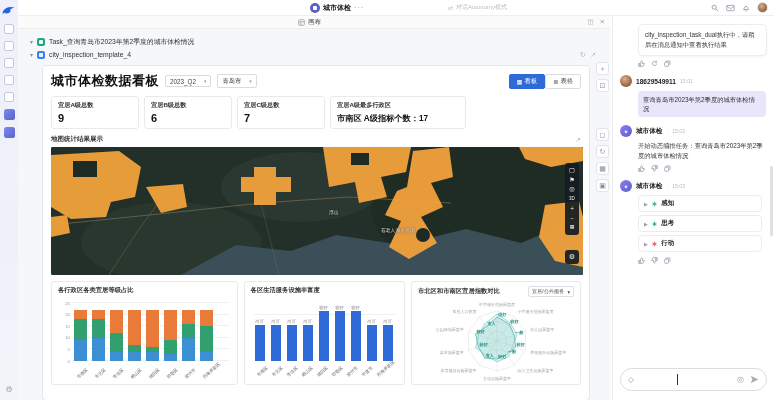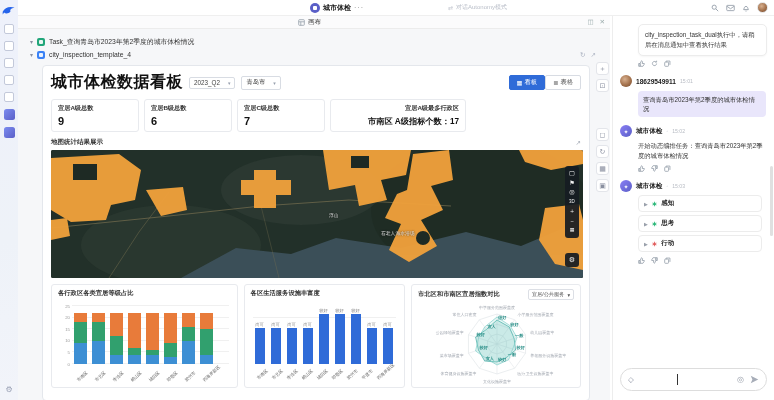--- a/index.html
+++ b/index.html
@@ -47,35 +47,35 @@
   .caret { color:#8b93a3; font-size:6px; }
   .tree-ico { width:8px; height:8px; border-radius:2px; position:relative; }
   .tree-ico:after{ content:""; position:absolute; left:2px; top:2px; right:2px; bottom:2px; background:#fff; border-radius:1px; opacity:.9;}
   .ico-task { background:#21a67a; }
   .ico-tpl { background:#3b82f6; }
   .tree-actions { position:absolute; right:4px; display:flex; gap:5px; color:#a6adbd; font-size:6.5px; }
 
   #dash-card { margin:4px 0 0 12px; width:548px; height:336px; background:#fff;
     border:1px solid #e4e7ec; border-radius:4px; padding:6px 8px; position:relative; }
   #dash-head { display:flex; align-items:center; gap:6px; }
-  #dash-title { font-size:16px; font-weight:bold; color:#111; letter-spacing:.5px; }
+  #dash-title { font-size:13px; font-weight:bold; color:#111; letter-spacing:.5px; }
   .select { font-size:6.3px; color:#444; border:1px solid #d8dce3; border-radius:2px;
     padding:1.5px 4px; background:#fff; display:flex; gap:8px; align-items:center; }
   .select .chev { color:#98a0ae; font-size:5px; }
   #view-toggle { margin-left:auto; display:flex; }
   .vbtn { font-size:6.3px; padding:2px 7px; border:1px solid #d8dce3; background:#fff; color:#555;
     border-radius:2px; display:flex; gap:2px; align-items:center; }
   .vbtn.active { background:#2f6bd8; border-color:#2f6bd8; color:#fff; }
 
   #stats-row { display:flex; gap:5px; margin-top:6px; }
   .stat { border:1px solid #e8eaee; border-radius:3px; padding:4px 6px; background:#fff; }
   .stat .lb { font-size:6.2px; color:#333; font-weight:bold; }
   .stat .vl { font-size:11px; font-weight:bold; color:#111; margin-top:2px; }
   .stat.wide .vl { font-size:8.2px; margin-top:3px; white-space:nowrap; overflow:hidden; text-overflow:ellipsis; }
-  .stat:nth-child(-n+3){ width:88px; } .stat:nth-child(4){ width:136px;text-align:right; } .stat:nth-child(5){ width:160px; flex:1; }
+  .stat:nth-child(-n+3){ width:88px; } .stat:nth-child(4){ width:136px; } .stat:nth-child(5){ width:160px; flex:1; }
 
   #map-sec { display:flex; align-items:center; margin-top:6px; }
   #map-sec-title { font-size:6.5px; font-weight:bold; color:#333; }
   #map-expand { margin-left:auto; color:#9aa1ae; font-size:6.5px; }
 
   #map-wrap { position:relative; margin-top:3px; width:532px; height:128px; border-radius:2px;
     overflow:hidden; background:#26332b; }
   #map-toolbar { position:absolute; right:4px; top:16px; width:14px; background:rgba(22,28,34,.93);
     border-radius:3px; display:flex; flex-direction:column; align-items:center; gap:3px;
     padding:4px 0; color:#f1f1f1; }

